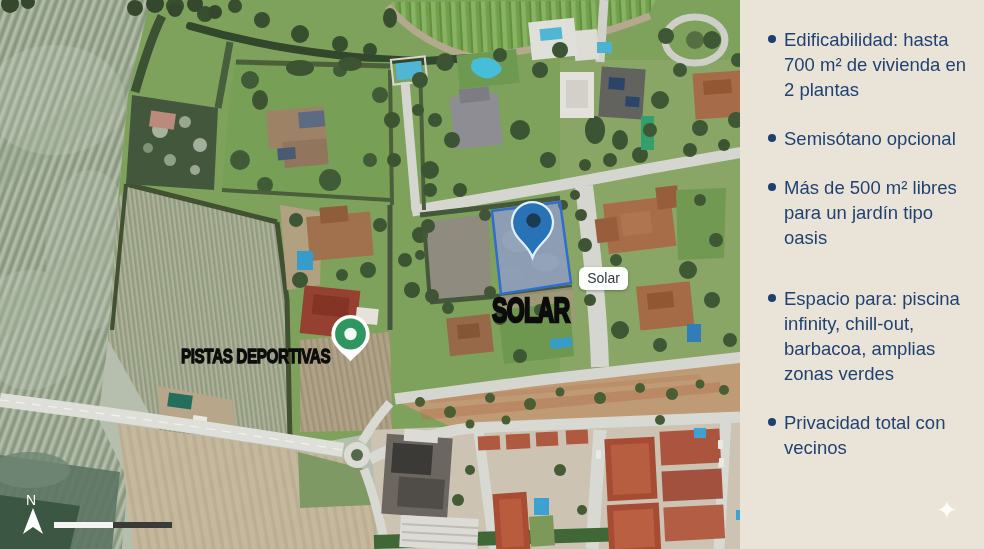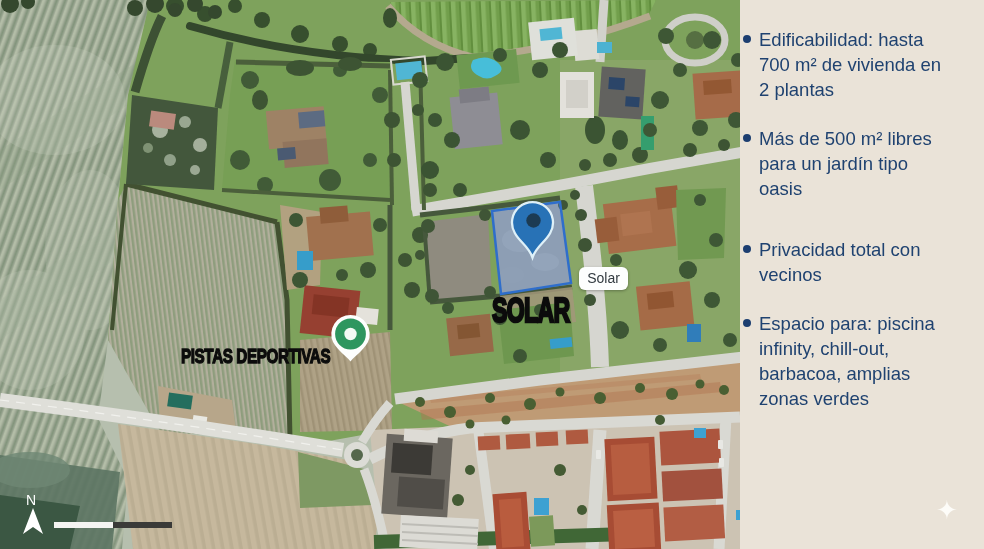--- a/index.html
+++ b/index.html
@@ -578,28 +578,29 @@
     <path d="M13,16 L23,42 L13,35 L3,42 Z" fill="#ffffff"></path>
   </svg>
 </div>
 
 <div class="ovl" style="left:54px;top:522px;width:118px;height:6px;">
   <div style="position:absolute;left:0;top:0;width:59px;height:6px;background:#f4f4f2;"></div>
   <div style="position:absolute;left:59px;top:0;width:59px;height:6px;background:#3a3a38;"></div>
 </div>
 
 <div class="ovl" id="panel" style="left:740px;top:0;width:244px;height:549px;background:#eae3d8;color:#1f4270;font-size:18.5px;line-height:25px;">
-  <ul style="margin:0;padding:27px 4px 0 19px;list-style:none;">
+  <ul style="margin:0;padding:27px 4px 0 44px;list-style:none;">
 
     <li style="position:relative;margin-bottom:24px;"><span style="position:absolute;left:-16px;top:8px;width:8px;height:8px;border-radius:50%;background:#1c3e70;"></span>Edificabilidad: hasta<br>700 m² de vivienda en<br>2 plantas</li>
 
 
+    <li style="position:relative;margin-bottom:24px;"><span style="position:absolute;left:-16px;top:8px;width:8px;height:8px;border-radius:50%;background:#1c3e70;"></span>Semisótano opcional</li>
 
     <li style="position:relative;margin-bottom:36px;"><span style="position:absolute;left:-16px;top:8px;width:8px;height:8px;border-radius:50%;background:#1c3e70;"></span>Más de 500 m² libres<br>para un jardín tipo<br>oasis</li>
 
+    <li style="position:relative;margin-bottom:24px;"><span style="position:absolute;left:-16px;top:8px;width:8px;height:8px;border-radius:50%;background:#1c3e70;"></span>Espacio para: piscina<br>infinity, chill-out,<br>barbacoa, amplias<br>zonas verdes</li>
+
     <li style="position:relative;margin-bottom:24px;"><span style="position:absolute;left:-16px;top:8px;width:8px;height:8px;border-radius:50%;background:#1c3e70;"></span>Privacidad total con<br>vecinos</li>
-
-    <li style="position:relative;margin-bottom:24px;"><span style="position:absolute;left:-16px;top:8px;width:8px;height:8px;border-radius:50%;background:#1c3e70;"></span>Espacio para: piscina<br>infinity, chill-out,<br>barbacoa, amplias<br>zonas verdes</li>
   </ul>
 
   <div style="position:absolute;left:196px;top:498px;color:#fdfcf8;font-size:26px;">✦</div>
 </div>
 </div>
 
 </body></html>

